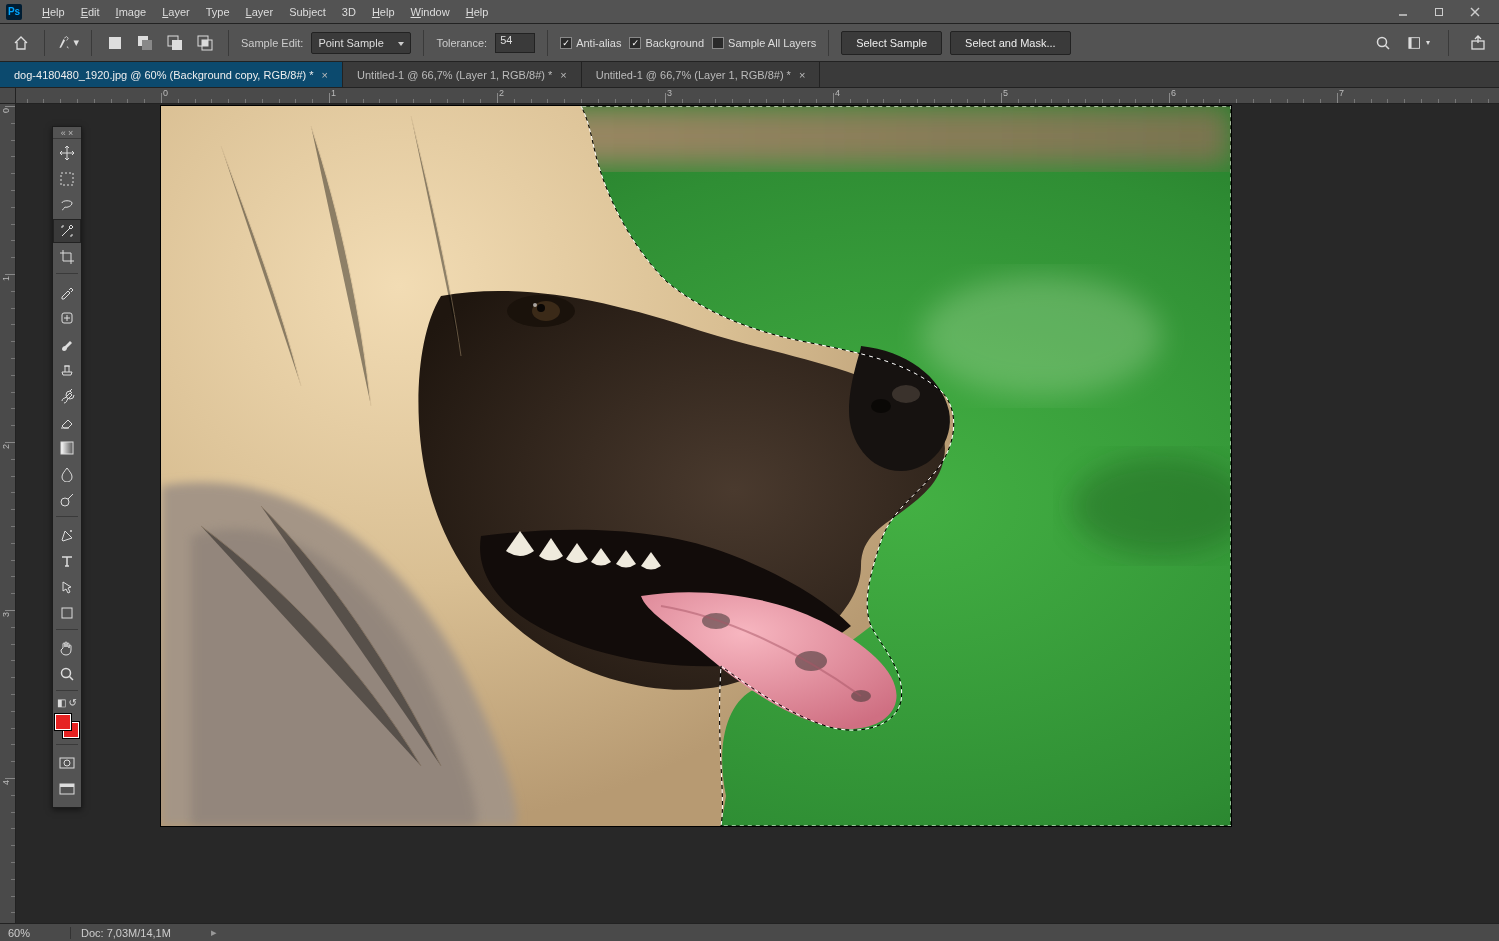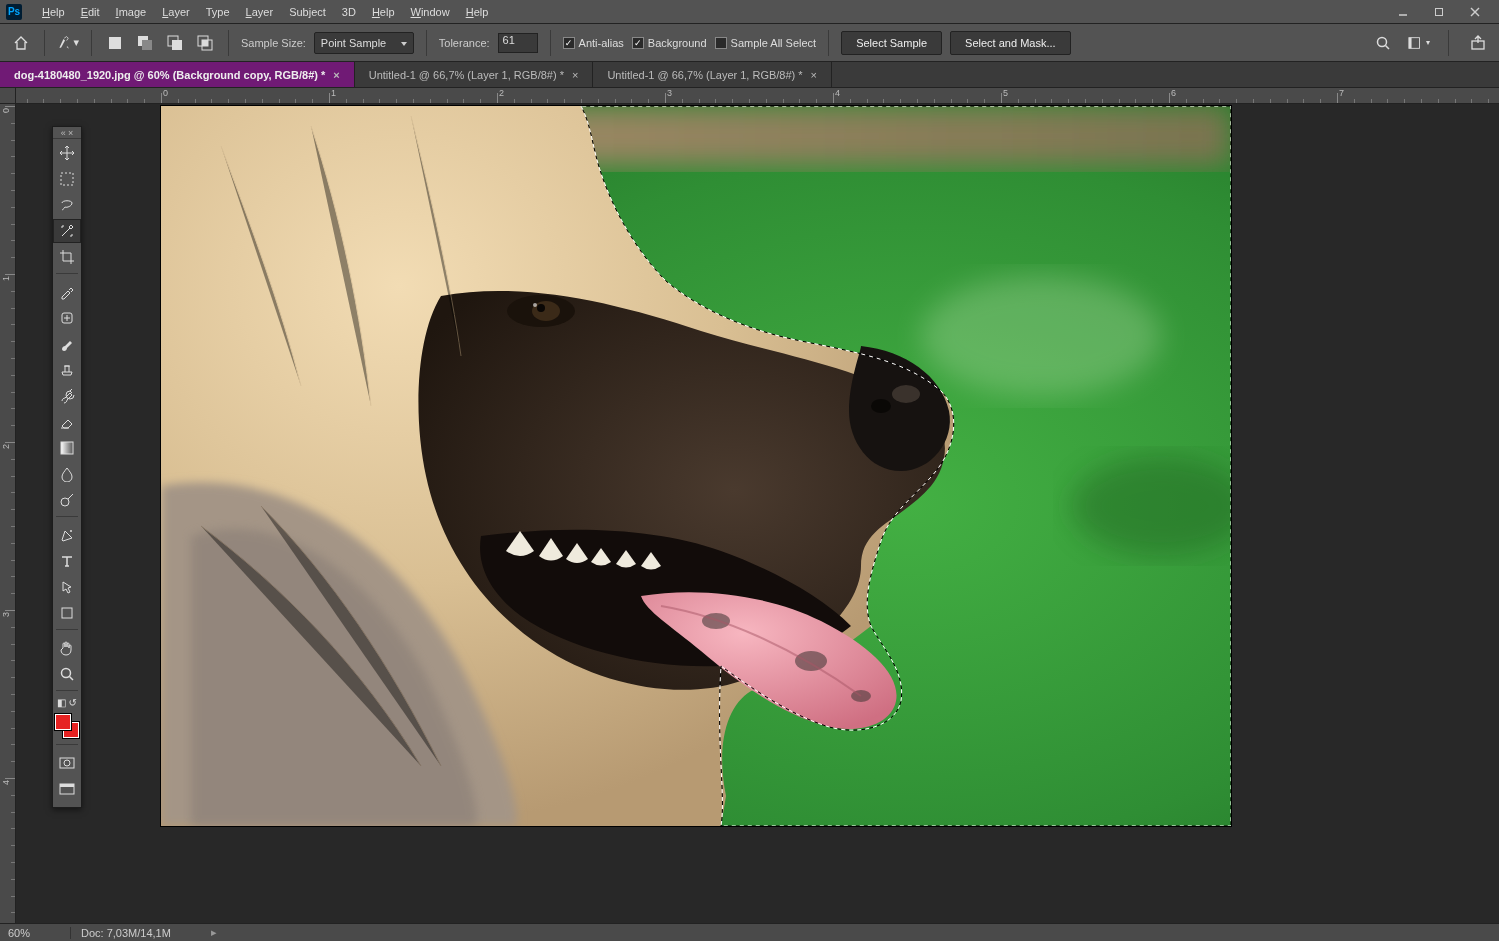--- a/index.html
+++ b/index.html
@@ -91,21 +91,21 @@
   display:flex;
   border-bottom:1px solid #222;
 }
 .doctab {
   padding: 0 14px;
   display:flex; align-items:center; gap:8px;
   color:#bbb; font-size:11px;
   border-right:1px solid #222;
   background:#3a3a3a;
 }
-.doctab.active { background:#701a75; color:#eee;font-weight:bold; }
+.doctab.active { background:#0c4a6e; color:#eee; }
 .doctab .close { font-size:11px; color:#bbb; }
 
 
 .workspace {
   position:absolute; left:0; right:0; top:88px; bottom:18px;
   background:#282828;
   display:flex;
 }
 .ruler-corner{
   position:absolute; left:0; top:0; width:16px; height:16px;
@@ -261,39 +261,39 @@
       </svg>
     </div>
   <div class="opt-icon">
       <svg width="16" height="16">
         <rect x="1" y="1" width="10" height="10" fill="none" stroke="#ddd"></rect>
         <rect x="5" y="5" width="10" height="10" fill="none" stroke="#ddd"></rect>
         <rect x="5" y="5" width="6" height="6" fill="#ddd"></rect>
       </svg>
     </div>
   <div class="opt-sep"></div>
-  <span class="opt-label">Sample Size:</span>
+  <span class="opt-label">Sample Edit:</span>
   <div class="opt-select">
       <span>Point Sample</span>
     </div>
   <div class="opt-sep"></div>
   <span class="opt-label">Tolerance:</span>
-  <div class="opt-input">61</div>
+  <div class="opt-input">54</div>
   <div class="opt-sep"></div>
   <label class="opt-check">
       <span class="box checked"></span>
       <span>Anti-alias</span>
     </label>
   <label class="opt-check">
       <span class="box checked"></span>
       <span>Background</span>
     </label>
   <label class="opt-check">
       <span class="box"></span>
-      <span>Sample All Select</span>
+      <span>Sample All Layers</span>
     </label>
   <div class="opt-sep"></div>
   <div class="opt-button">Select Sample</div>
   <div class="opt-button">Select and Mask...</div>
 
   <div class="right-icons">
     <div class="opt-icon">
         <svg width="16" height="16" viewBox="0 0 16 16">
           <circle cx="7" cy="7" r="4.5" fill="none" stroke="#ddd" stroke-width="1.5"></circle>
           <line x1="10.5" y1="10.5" x2="14" y2="14" stroke="#ddd" stroke-width="1.5"></line>

